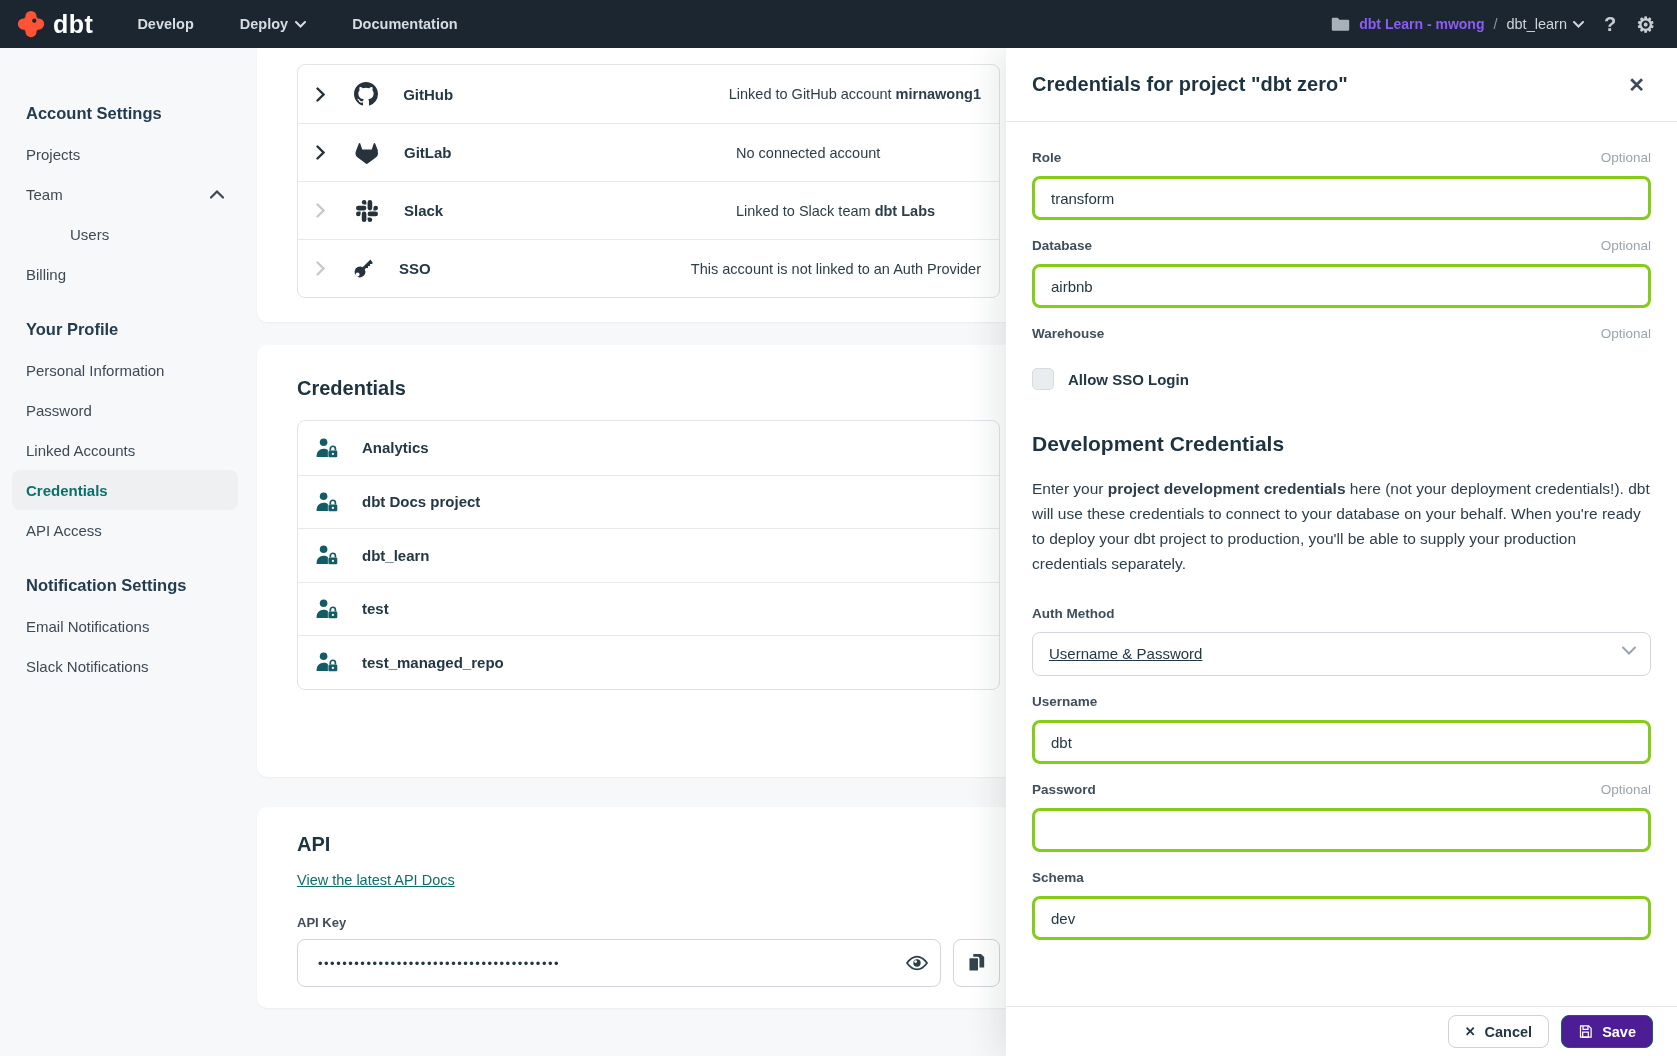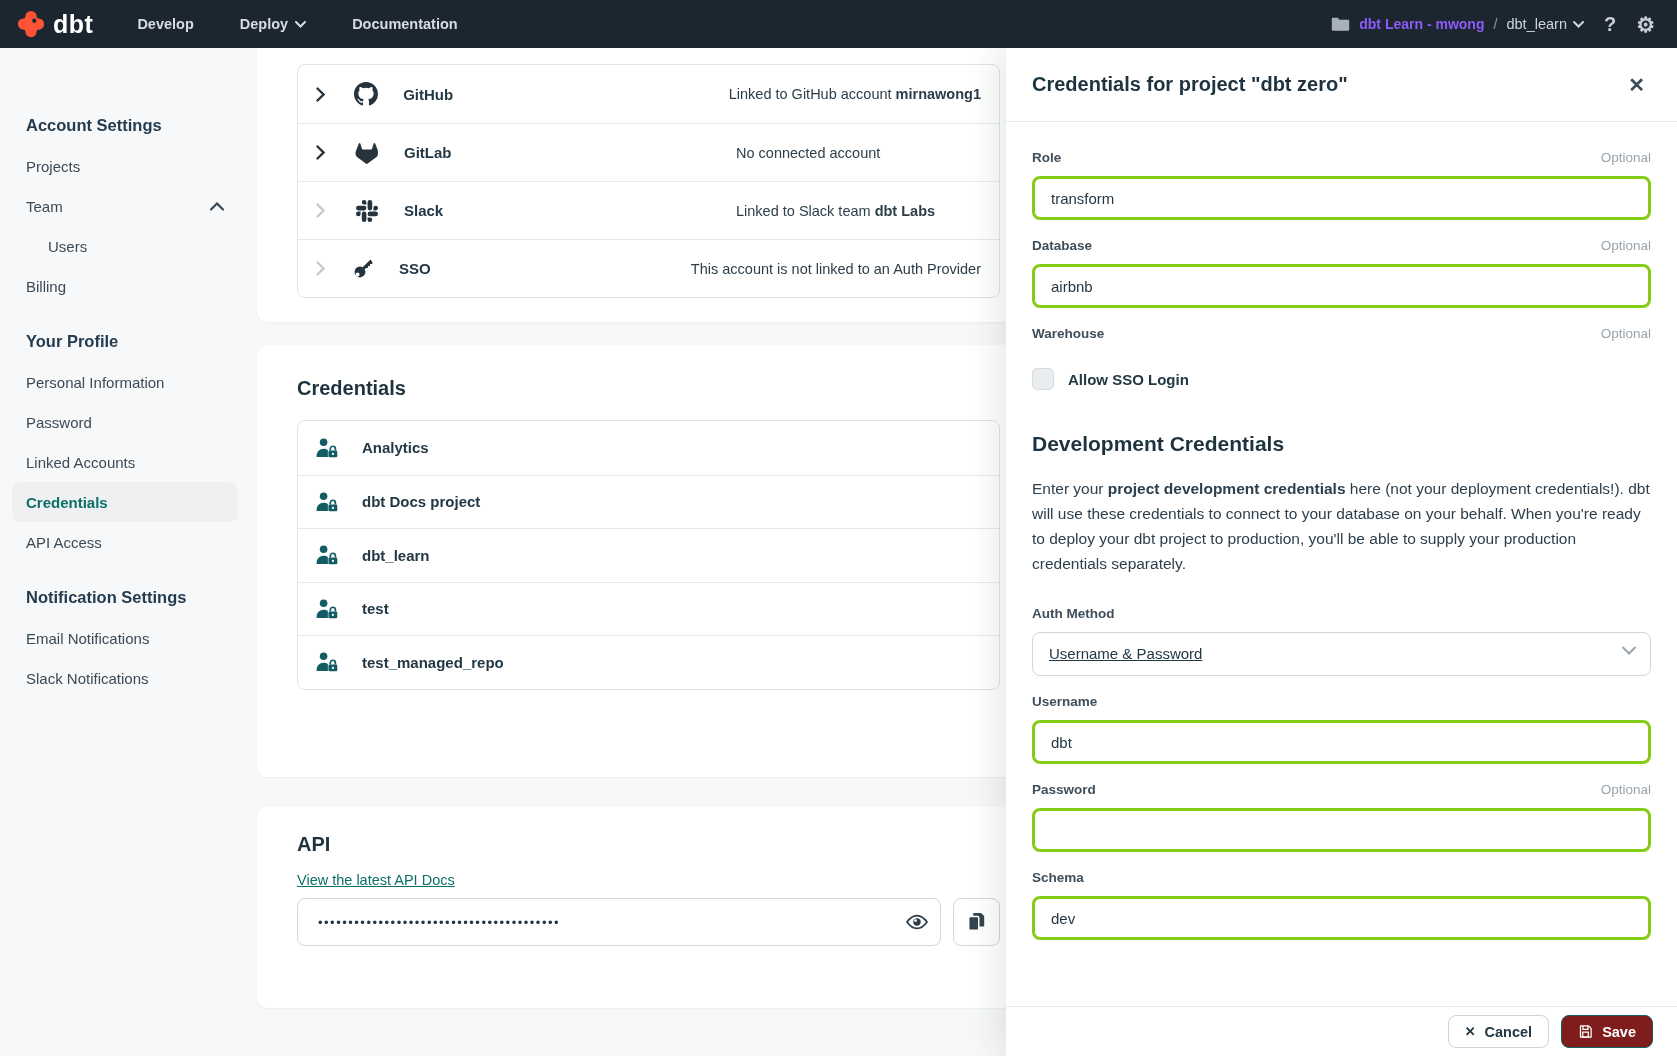--- a/index.html
+++ b/index.html
@@ -18,24 +18,24 @@
   .tb-right { margin-left:auto; display:flex; align-items:center; gap:20px; padding-right:22px; }
   .proj-switch { display:flex; align-items:center; gap:9px; cursor:pointer; }
   .proj-acct { color:#8b5cf6; font-weight:bold; font-size:14px; }
   .proj-sep { color:#8b949c; font-size:14.5px; }
   .proj-name { color:#cfd5da; font-size:14.5px; display:flex; align-items:center; gap:6px; }
   .tb-icon { color:#c7cdd2; font-weight:bold; cursor:pointer; line-height:1; }
   .help-glyph { font-size:20px; }
   .gear-glyph { font-size:21px; }
   
   .sidebar { position:absolute; top:48px; left:0; width:250px; bottom:0; padding-top:56px; font-size:15px; color:#3c4a56; }
-  .side-title { font-size:16.5px; font-weight:bold; color:#243c4f; padding:0 26px; height:22px; margin-bottom:8px;margin-top:12px; }
+  .side-title { font-size:16.5px; font-weight:bold; color:#243c4f; padding:0 26px; height:22px; margin-bottom:8px; }
   .side-title.gap { margin-top:26px; }
   .side-item { height:40px; display:flex; align-items:center; padding:0 26px; cursor:pointer; }
-  .side-item.child { padding-left:48px; }
+  .side-item.child { padding-left:48px;margin-left:22px; }
   .side-item.team { justify-content:space-between; }
   .side-item.active { background:#eef0f1; border-radius:8px; margin:0 12px; padding:0 14px;
                       color:#0c6f6a; font-weight:bold; }
   
   .content { position:absolute; left:250px; top:48px; right:0; bottom:0; background:#f7f8fa; }
   .card { position:absolute; left:7px; width:783px; background:#fff; border-radius:10px; box-shadow:0 1px 2px rgba(27,38,48,.05); }
   .card.integrations { top:0; height:274px; border-top-left-radius:0; border-top-right-radius:0; }
   .card.credentials  { top:297px; height:432px; }
   .card.api          { top:759px; height:201px; }
   .inner-list { margin:16px 40px 0; border:1px solid #e0e4e8; border-radius:8px; background:#fff; overflow:hidden; }
@@ -81,21 +81,21 @@
   .cbox { width:22px; height:22px; background:#e9edf0; border:1px solid #d6dbdf; border-radius:5px; cursor:pointer; }
   .cb-label { font-size:15px; font-weight:bold; color:#233845; }
   .dev-h { margin-top:42px; font-size:21px; font-weight:bold; color:#1e3340; }
   .dev-p { margin-top:20px; font-size:15.5px; line-height:25px; color:#2d3f4c; }
   .mt30 { margin-top:30px; }
   .panel-f { flex:none; height:50px; border-top:1px solid #e4e7ea; display:flex; align-items:center;
              justify-content:flex-end; gap:12px; padding:0 24px; background:#fff; }
   .btn { height:33px; padding:0 16px; border-radius:8px; display:flex; align-items:center; gap:9px;
          font-size:14.5px; font-weight:bold; font-family:inherit; cursor:pointer; }
   .btn-cancel { background:#fff; border:1px solid #ccd3d8; color:#233845; }
-  .btn-save { background:#7f1d1d; border:1px solid #14635e; color:#fff; }
+  .btn-save { background:#4c1d95; border:1px solid #14635e; color:#fff; }
   .x-glyph { font-size:13px; font-weight:bold; }
   svg { display:block; }
 </style>
 </head>
 <body>
 
 <header class="topbar">
   <div class="logo">
     <span>
       <svg width="30" height="30" viewBox="0 0 32 32">
@@ -348,20 +348,21 @@
         </span>
         <span class="cname">test_managed_repo</span>
       </div>
 
     </div>
   </section>
 
   <section class="card api">
     <h2 class="card-h" style="margin:0;padding-top:26px;">API</h2>
     <a class="api-link">View the latest API Docs</a>
+    <div class="key-label">API Key</div>
     <div class="key-row">
       <div class="key-wrap">
         <input class="key-input" type="text" readonly="" value="••••••••••••••••••••••••••••••••••••••••" style="">
         <button class="eye-btn">
           <span>
             <svg width="24" height="24" viewBox="0 0 24 24">
                 <path d="M12 5.6C7 5.6 3.2 10.3 2 12c1.2 1.7 5 6.4 10 6.4s8.8-4.7 10-6.4c-1.2-1.7-5-6.4-10-6.4z" fill="none" stroke="#2c3e4a" stroke-width="1.7"></path>
                 <circle cx="12" cy="12" r="3.7" fill="#2c3e4a"></circle>
                 <circle cx="10.6" cy="10.6" r="1.4" fill="#fff"></circle>
               </svg>

